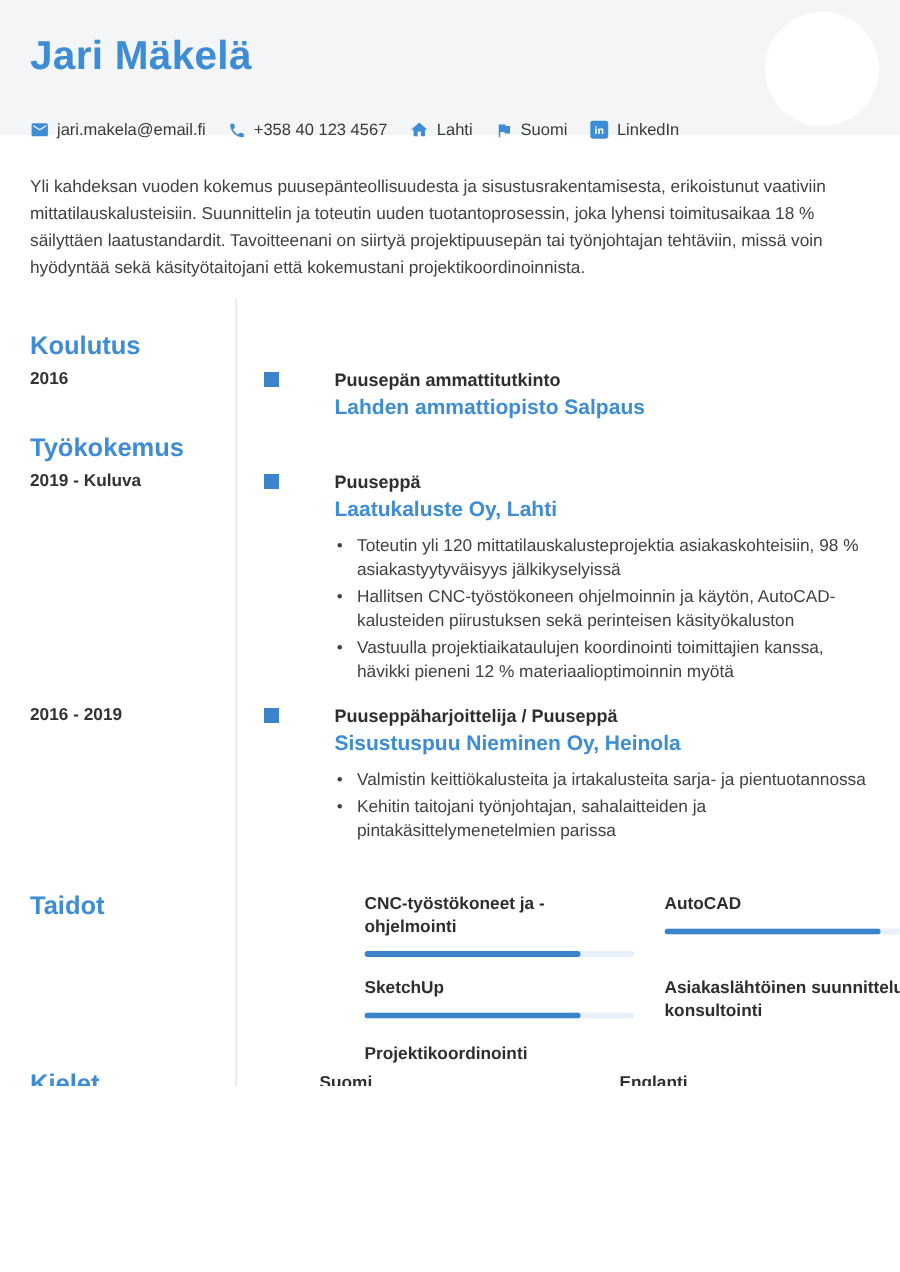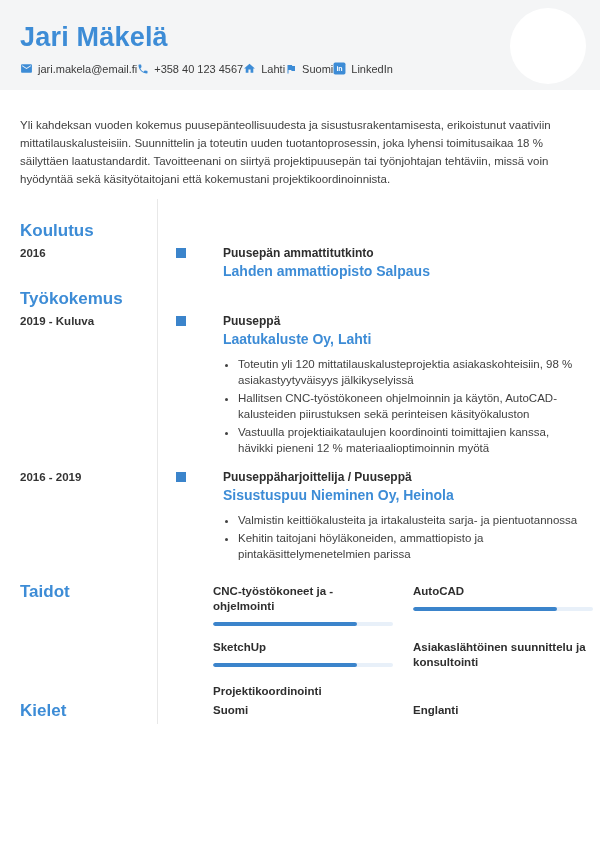--- a/index.html
+++ b/index.html
@@ -17,21 +17,21 @@
     width:600px;height:848px;background:#fff;
     font-family:"Liberation Sans","DejaVu Sans",sans-serif;
     color:var(--text);
     -webkit-font-smoothing:antialiased;
   }
   .page{width:600px;height:724px;display:flex;flex-direction:column;overflow:hidden;background:#fff;}
 
   
   .header{background:var(--header-bg);height:90px;position:relative;flex:none;}
   .name{position:absolute;left:20px;top:22px;margin:0;font-size:27px;line-height:30px;font-weight:700;color:var(--accent);letter-spacing:.2px;}
-  .contacts{position:absolute;left:20px;top:62px;display:flex;align-items:center;gap:0;font-size:11px;color:#3a3a3a;white-space:nowrap;}
+  .contacts{position:absolute;left:20px;top:80px;display:flex;align-items:center;gap:15px;font-size:11px;color:#3a3a3a;white-space:nowrap;}
   .contact{display:flex;align-items:center;gap:5px;}
   .contact svg{display:block;color:var(--accent);}
   .avatar{position:absolute;right:14px;top:8px;width:76px;height:76px;border-radius:50%;background:#fff;}
 
   
   .summary{padding:14px 20px 0;font-size:11.5px;line-height:18px;color:var(--text);}
 
   
   .main{flex:1;position:relative;}
   .main::before{content:"";position:absolute;left:157px;top:0;bottom:0;width:1px;background:var(--line);}
@@ -48,21 +48,21 @@
   .entry-body{flex:1;position:relative;padding-left:66px;padding-right:22px;}
   .entry-marker{position:absolute;left:19px;top:2px;width:10px;height:10px;background:var(--bar-fill);}
   .entry-title{font-size:12px;line-height:15px;font-weight:700;color:var(--text-strong);}
   .entry-company{margin-top:3px;font-size:14px;line-height:15px;font-weight:700;color:var(--accent);}
   .entry-bullets{margin:9px 0 0;padding-left:15px;font-size:11.5px;line-height:16px;color:var(--text);}
   .entry-bullets li{margin-bottom:2px;}
   .entry + .entry{margin-top:12px;}
 
   .side-row{display:flex;}
   .side-row .content{flex:1;padding-left:56px;padding-right:19px;}
-  .row-skills{margin-top:20px;}
+  .row-skills{margin-top:32px;gap:30px;}
   .row-langs{margin-top:4px;}
   .row-certs{margin-top:22px;}
 
   .two-col-grid{display:grid;grid-template-columns:180px 180px;column-gap:20px;row-gap:14px;}
   .skill-name{font-size:11.5px;line-height:15px;font-weight:700;color:var(--text-strong);}
   .bar{margin-top:8px;height:4px;border-radius:2px;background:var(--bar-track);overflow:hidden;}
   .bar-fill{height:100%;border-radius:2px;background:var(--bar-fill);}
 
   .cert{display:flex;align-items:center;gap:12px;font-size:11.5px;line-height:15px;color:#3a3a3a;}
   .cert-square{width:10px;height:10px;flex:none;background:var(--bar-fill);}
@@ -159,21 +159,21 @@
     </div>
 
     <div class="entry">
       <div class="entry-date">2016 - 2019</div>
       <div class="entry-body">
         <span class="entry-marker"></span>
         <div class="entry-title">Puuseppäharjoittelija / Puuseppä</div>
         <div class="entry-company">Sisustuspuu Nieminen Oy, Heinola</div>
         <ul class="entry-bullets">
           <li>Valmistin keittiökalusteita ja irtakalusteita sarja- ja pientuotannossa</li>
-          <li>Kehitin taitojani höyläkoneiden, ammattiopisto ja pintakäsittelymenetelmien parissa</li>
+          <li>Kehitin taitojani työnjohtajan, sahalaitteiden ja pintakäsittelymenetelmien parissa</li>
         </ul>
       </div>
     </div>
 
     <div class="row side-row row-skills">
       <div class="left-col">
         <h2 class="section-title">Taidot</h2>
       </div>
       <div class="content">
         <div class="two-col-grid">

